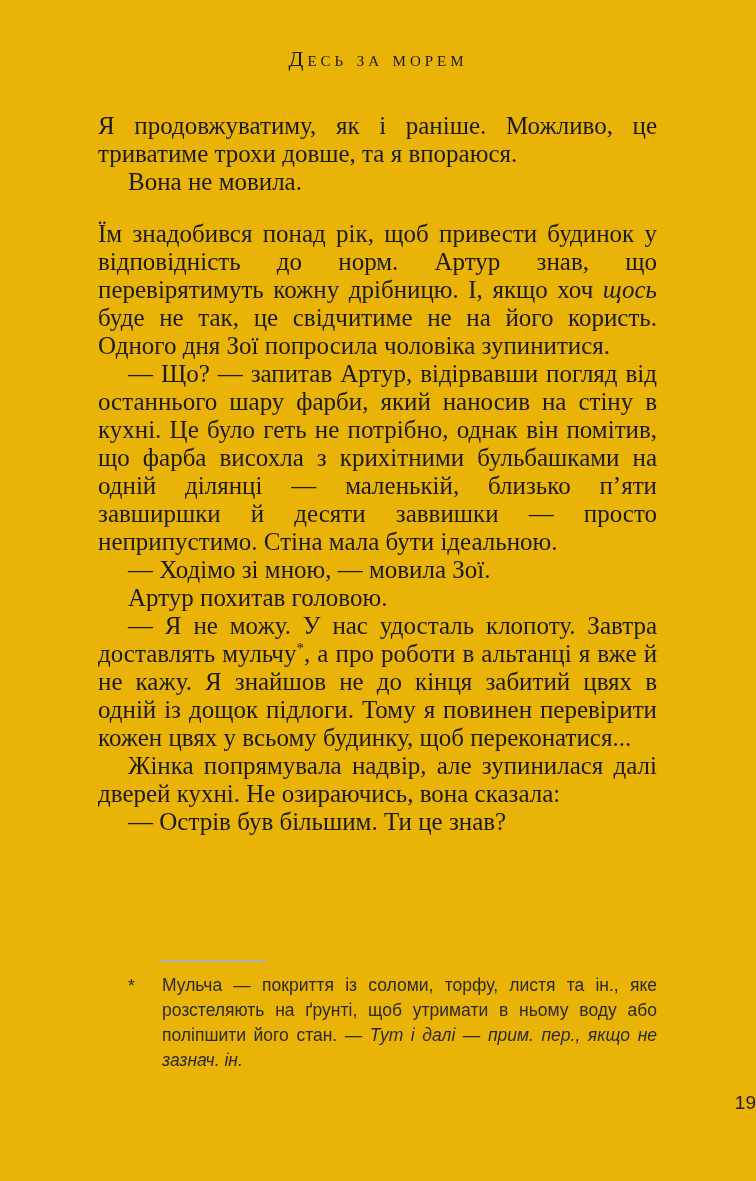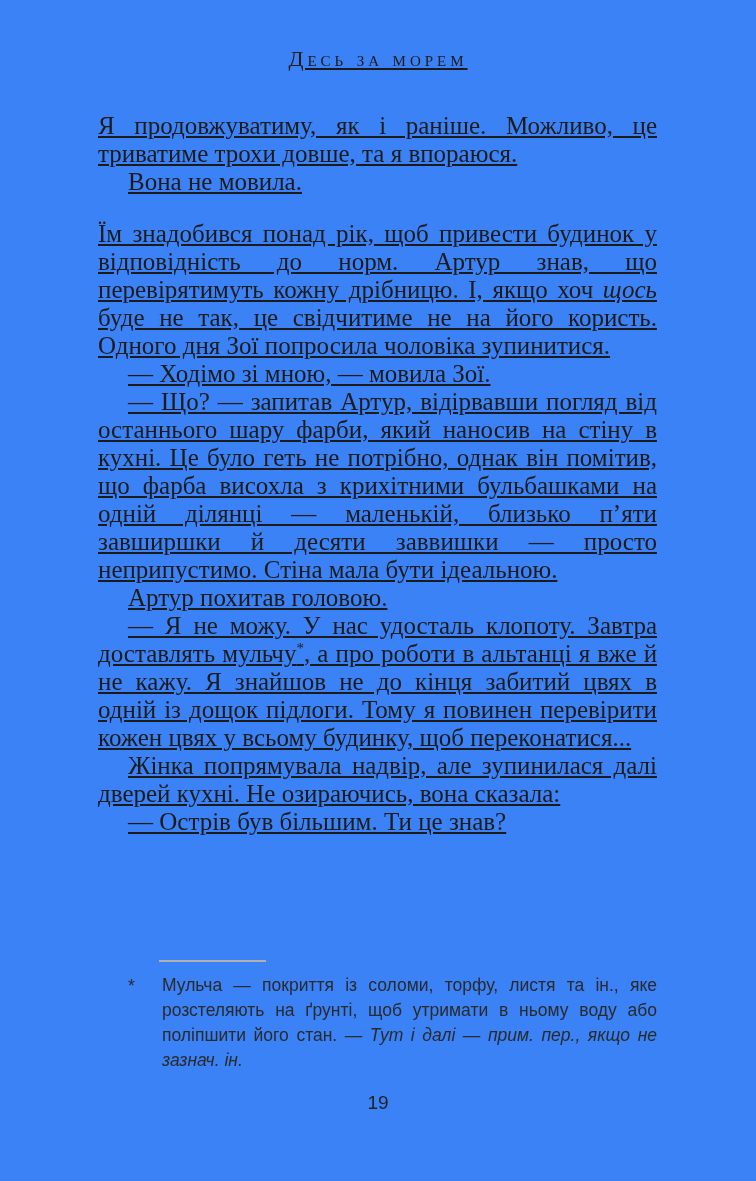--- a/index.html
+++ b/index.html
@@ -5,25 +5,24 @@
   html, body {
     margin: 0;
     padding: 0;
     background: #ffffff;
   }
   .page {
     position: relative;
     width: 756px;
     height: 1181px;
     box-sizing: border-box;
-    background: #3b82f6;
+    background: #eab308;
     color: #1b1b1b;
     overflow: hidden;
     font-family: "Liberation Serif", serif;
-    text-decoration: underline;
   }
   .running-header {
     padding-top: 46px;
     text-align: center;
     font-variant: small-caps;
     letter-spacing: 4px;
     font-size: 22px;
     line-height: 26px;
     color: #1b1b1b;
   }
@@ -74,39 +73,39 @@
   .fn-marker {
     position: absolute;
     left: 30px;
     top: 1px;
   }
   .page-number {
     position: absolute;
     top: 1092px;
     left: 0;
     right: 0;
-    text-align: center;
+    text-align: right;
     font-family: "Liberation Sans", "DejaVu Sans", sans-serif;
     font-size: 19px;
     color: #222222;
   }
 </style>
 </head>
 <body>
 
 <div class="page">
 
   <div class="running-header">Десь за морем</div>
 
   <div class="body-text" id="body-text">
       <p class=""><span>Я продовжуватиму, як і раніше. Можливо, це триватиме трохи довше, та я впораюся.</span></p>
       <p class="indent "><span>Вона не мовила.</span></p>
       <p class="section-gap"><span>Їм знадобився понад рік, щоб привести будинок у відповідність до норм. Артур знав, що перевірятимуть кожну дрібницю. І, якщо хоч </span><span class="it">щось</span><span> буде не так, це свідчитиме не на його користь. Одного дня Зої попросила чоловіка зупинитися.</span></p>
+      <p class="indent "><span>— Що? — запитав Артур, відірвавши погляд від останнього шару фарби, який наносив на стіну в кухні. Це було геть не потрібно, однак він помітив, що фарба висохла з крихітними бульбашками на одній ділянці — маленькій, близько п’яти завширшки й десяти заввишки — просто неприпустимо. Стіна мала бути ідеальною.</span></p>
       <p class="indent "><span>— Ходімо зі мною, — мовила Зої.</span></p>
-      <p class="indent "><span>— Що? — запитав Артур, відірвавши погляд від останнього шару фарби, який наносив на стіну в кухні. Це було геть не потрібно, однак він помітив, що фарба висохла з крихітними бульбашками на одній ділянці — маленькій, близько п’яти завширшки й десяти заввишки — просто неприпустимо. Стіна мала бути ідеальною.</span></p>
       <p class="indent "><span>Артур похитав головою.</span></p>
       <p class="indent "><span>— Я не можу. У нас удосталь клопоту. Завтра доставлять мульчу</span><span class="sup">*</span><span>, а про роботи в альтанці я вже й не кажу. Я знайшов не до кінця забитий цвях в одній із дощок підлоги. Тому я повинен перевірити кожен цвях у всьому будинку, щоб переконатися...</span></p>
       <p class="indent "><span>Жінка попрямувала надвір, але зупинилася далі дверей кухні. Не озираючись, вона сказала:</span></p>
       <p class="indent "><span>— Острів був більшим. Ти це знав?</span></p>
     </div>
 
   <div class="footnote-area">
     <div class="footnote-sep"></div>
     <div class="footnote">
       <span class="fn-marker">*</span>

